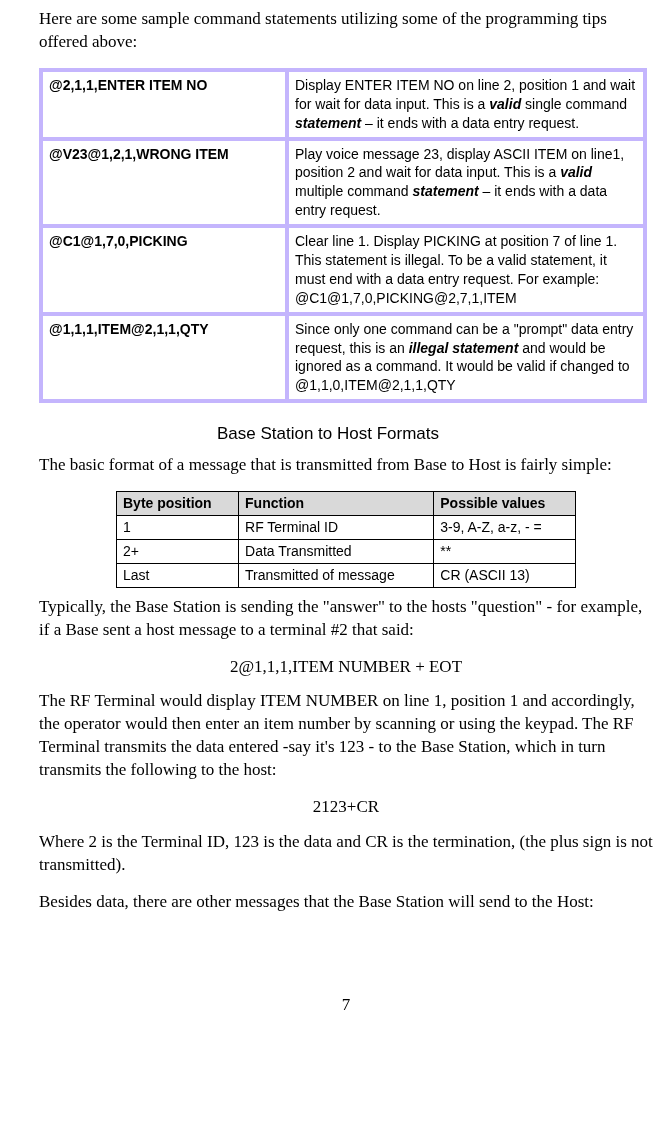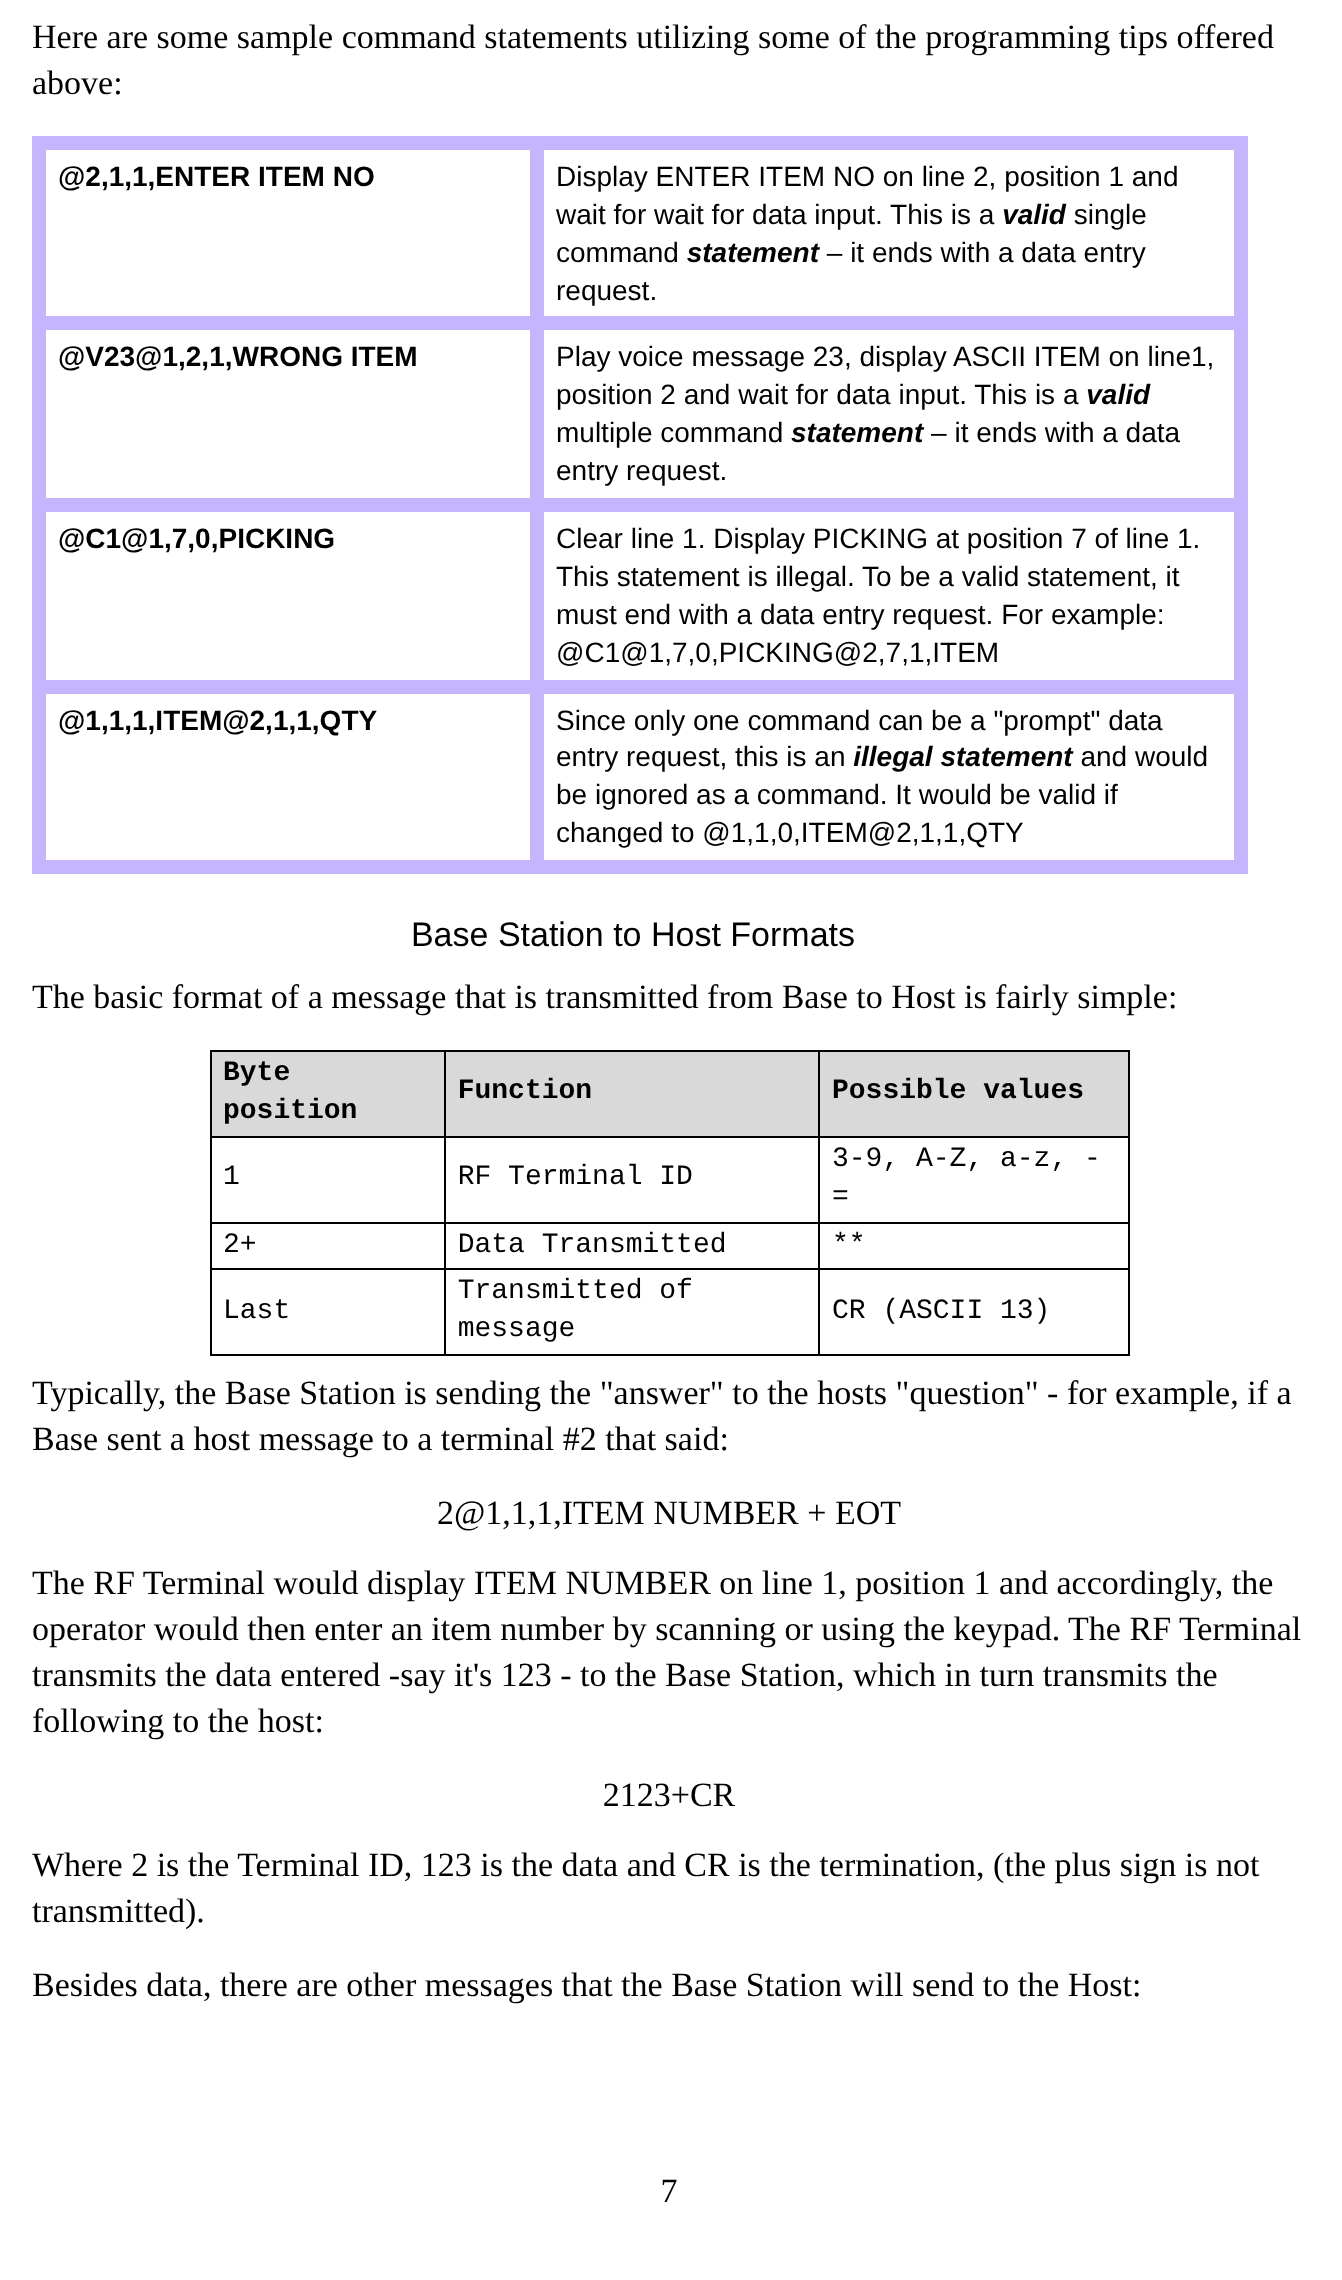--- a/index.html
+++ b/index.html
@@ -6,33 +6,33 @@
     margin: 0;
     padding: 0;
     font-family: "Times New Roman", Times, serif;
     font-size: 17px;
     color: #000;
     background: #fff;
     width: 671px;
     line-height: 1.35;
   }
   .page {
-    padding: 0 18px 0 16px;
+    padding: 0 18px 0 39px;
   }
   .p-body { margin: 8px 0 14px 0; }
   .indent { margin-left: 0; }
   .sample-table, .format-table {
     border-collapse: collapse;
     font-family: Arial, Helvetica, sans-serif;
     font-size: 14px;
   }
   .sample-table { margin: 2px 0 20px 0; width: 608px; }
-  .sample-table td { border: 7px solid #c4b5fd; padding: 4px 6px; vertical-align: top; }
+  .sample-table td { border: 4px solid #c4b5fd; padding: 4px 6px; vertical-align: top; }
   .sample-table td.cmd { width: 230px; font-weight: bold; }
-  .format-table { margin: 8px auto 6px auto; width: 460px; font-family: Liberation Mono, monospace; }
+  .format-table { margin: 8px auto 6px auto; width: 460px; }
   .format-table th, .format-table td { border: 1px solid #000; padding: 2px 6px; text-align: left; font-size: 14px; }
   .format-table th { background: #d9d9d9; font-weight: bold; }
   h2.section {
     font-family: Arial, Helvetica, sans-serif;
     font-size: 17px;
     font-weight: normal;
     margin: 16px 0 6px -36px;
     text-align: center;
   }
   .center-example { text-align: center; font-weight: normal; margin: 12px 0; }

